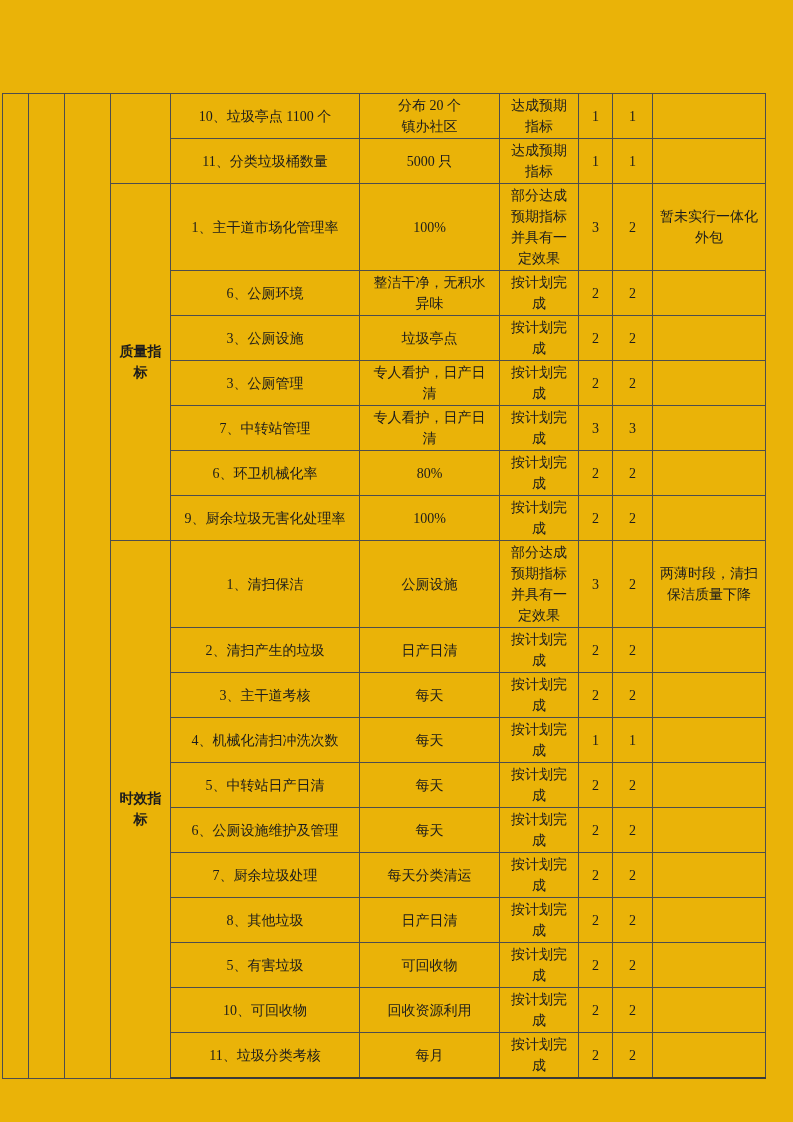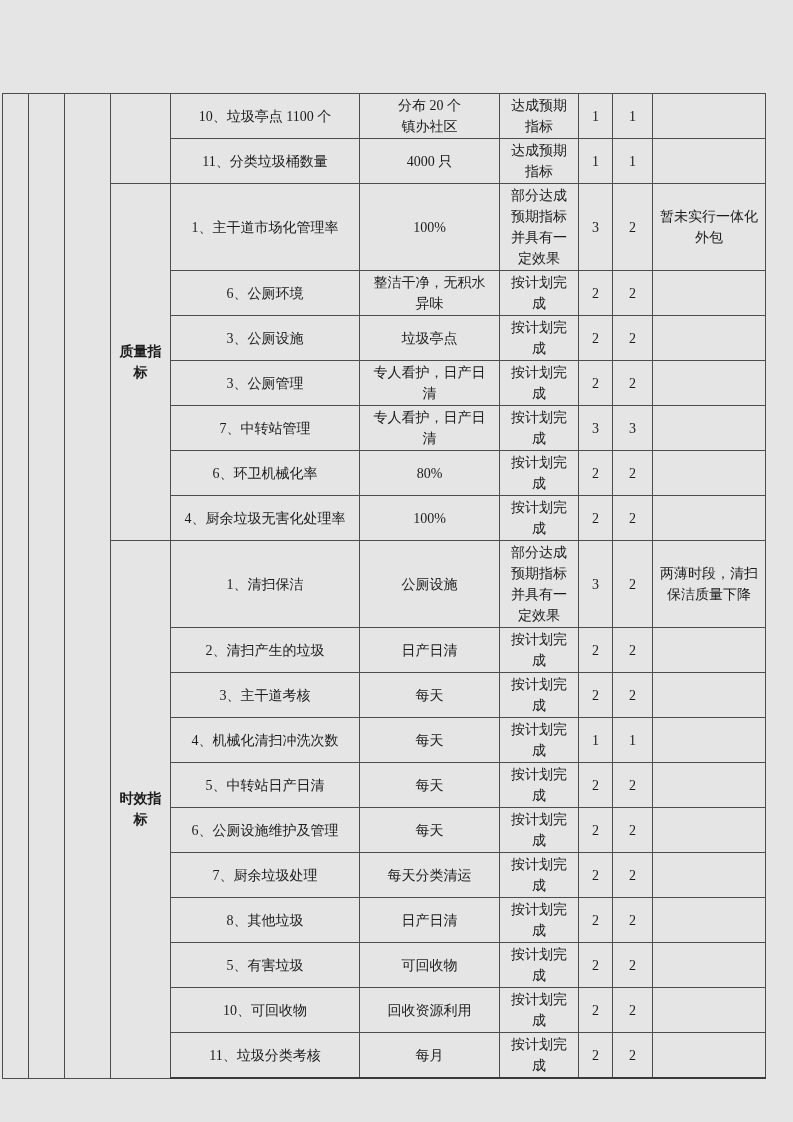--- a/index.html
+++ b/index.html
@@ -1,20 +1,20 @@
 <!DOCTYPE html>
 <html><head>
 <meta charset="utf-8">
 <style>
   html, body { margin: 0; padding: 0; background: #c0c0c0; }
   .page {
     position: relative;
     width: 793px;
     height: 1122px;
-    background: #e5e5e5;
+    background: #eab308;
     font-family: "Liberation Serif", "DejaVu Serif", serif;
     color: #1c1c1c;
     overflow: hidden;
   }
   table.grid {
     position: absolute;
     left: 2px;
     top: 93px;
     border-collapse: collapse;
     table-layout: fixed;
@@ -69,21 +69,21 @@
 镇办社区</td>
       <td>达成预期
 指标</td>
       <td>1</td>
       <td>1</td>
       <td></td>
     </tr>
 
     <tr style="height:44px">
       <td class="item-cell">11、分类垃圾桶数量</td>
-      <td>4000 只</td>
+      <td>5000 只</td>
       <td>达成预期
 指标</td>
       <td>1</td>
       <td>1</td>
       <td></td>
     </tr>
 
     <tr style="height:82px">
       <td rowspan="7" class="category-cell">质量指标</td>
       <td class="item-cell">1、主干道市场化管理率</td>
@@ -139,21 +139,21 @@
     <tr style="height:42px">
       <td class="item-cell">6、环卫机械化率</td>
       <td>80%</td>
       <td>按计划完
 成</td>
       <td>2</td>
       <td>2</td>
       <td></td>
     </tr>
     <tr style="height:42px">
-      <td class="item-cell">4、厨余垃圾无害化处理率</td>
+      <td class="item-cell">9、厨余垃圾无害化处理率</td>
       <td>100%</td>
       <td>按计划完
 成</td>
       <td>2</td>
       <td>2</td>
       <td></td>
     </tr>
 
     <tr style="height:86px">
       <td rowspan="11" class="category-cell">时效指标</td>

